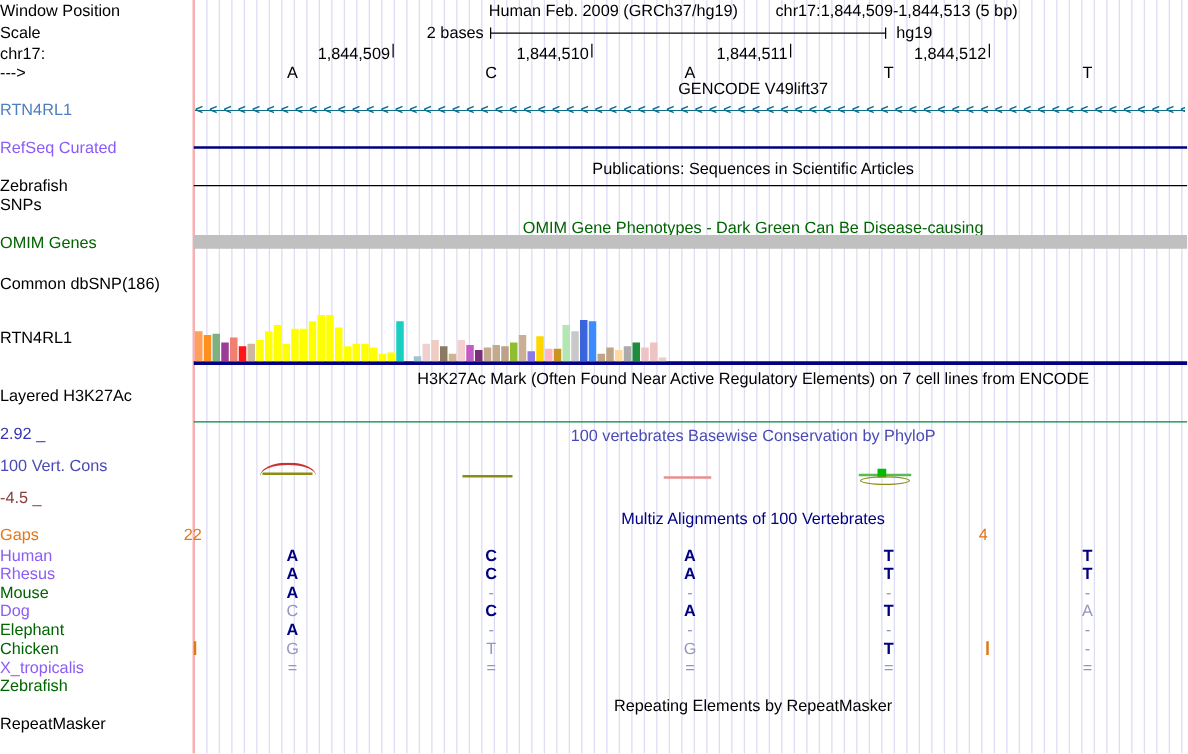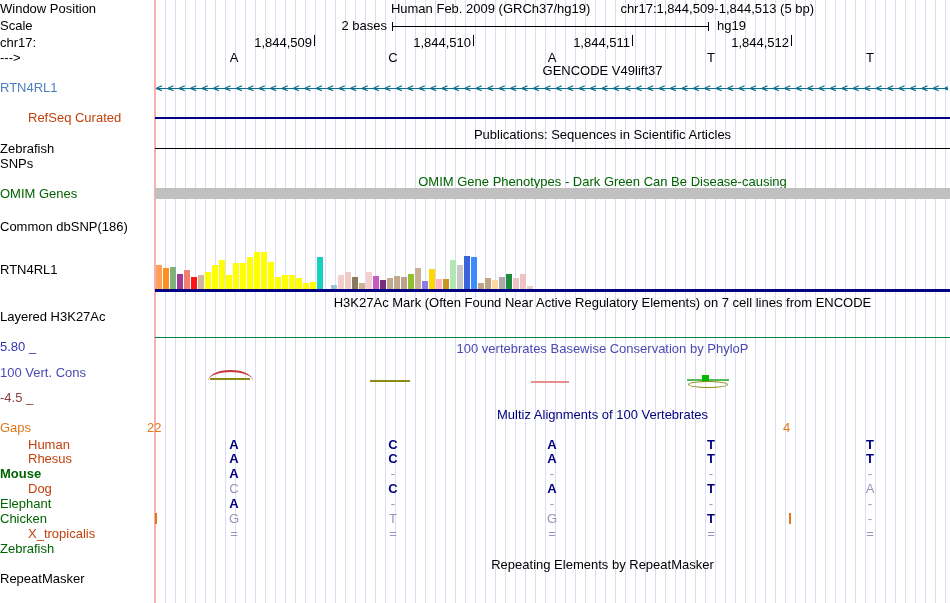--- a/index.html
+++ b/index.html
@@ -19,21 +19,21 @@
           color:#0A6E8C;font-size:11px;font-weight:bold;letter-spacing:5px;line-height:13px;z-index:2;
           background:linear-gradient(to bottom,transparent 6px,#0A6E8C 6px,#0A6E8C 7px,transparent 7px);}
   .gtex-bar{position:absolute;width:6px;z-index:2;}
   .shape{position:absolute;z-index:2;}
   .aln-letter{position:absolute;width:20px;text-align:center;font-size:13px;height:13px;line-height:13px;z-index:2;}
   .aln-dark{color:#000080;font-weight:bold;}
   .aln-light{color:#9595BD;}
   .gap-num{position:absolute;color:#E07818;height:13px;line-height:13px;z-index:3;}
   .gap-tick{position:absolute;width:2px;height:11px;background:#E07818;z-index:3;}
   .c-black{color:#000;}
-  .c-navy{color:#c2410c;margin-left:28px;}
+  .c-navy{color:#8b5cf6;}
   .c-navy-dark{color:#000080;}
   .c-green{color:#006400;}
   .c-teal{color:#4D7FBE;}
   .c-orange{color:#E07818;}
   .c-blue{color:#3333B4;}
   .c-slate{color:#4A4AB4;}
   .c-maroon{color:#8B3E3E;}
 </style>
 </head>
 <body>
@@ -78,21 +78,21 @@
   <div class="label c-black" style="top:220px">Common dbSNP(186)</div>
 
   <div class="label c-black" style="top:263px">RTN4RL1</div>
   <div class="hline" style="top:289px;left:155px;width:795px;height:3px;background:#000080"></div>
 
   <div class="title c-black" style="top:296px">H3K27Ac Mark (Often Found Near Active Regulatory Elements) on 7 cell lines from ENCODE</div>
   <div class="label c-black" style="top:310px">Layered H3K27Ac</div>
   <div class="hline" style="top:337px;left:155px;width:795px;height:1px;background:#008540"></div>
 
   <div class="title c-slate" style="top:342px">100 vertebrates Basewise Conservation by PhyloP</div>
-  <div class="label c-blue" style="top:340px">5.80 _</div>
+  <div class="label c-blue" style="top:340px">2.92 _</div>
   <div class="label c-slate" style="top:366px">100 Vert. Cons</div>
   <div class="label c-maroon" style="top:391px">-4.5 _</div>
 
   <div class="title c-navy-dark" style="top:408px">Multiz Alignments of 100 Vertebrates</div>
   <div class="label c-orange" style="top:421px">Gaps</div>
 
   <div class="title c-black" style="top:558px">Repeating Elements by RepeatMasker</div>
   <div class="label c-black" style="top:572px">RepeatMasker</div>
 
 <div class="gridline" style="left: 165px;"></div>
@@ -252,21 +252,21 @@
     <div class="aln-letter aln-dark" style="left: 383px; top: 438px;">C</div>
     <div class="aln-letter aln-dark" style="left: 542px; top: 438px;">A</div>
     <div class="aln-letter aln-dark" style="left: 701px; top: 438px;">T</div>
     <div class="aln-letter aln-dark" style="left: 860px; top: 438px;">T</div>
     <div class="label c-navy" style="top: 452px;">Rhesus</div>
     <div class="aln-letter aln-dark" style="left: 224px; top: 452px;">A</div>
     <div class="aln-letter aln-dark" style="left: 383px; top: 452px;">C</div>
     <div class="aln-letter aln-dark" style="left: 542px; top: 452px;">A</div>
     <div class="aln-letter aln-dark" style="left: 701px; top: 452px;">T</div>
     <div class="aln-letter aln-dark" style="left: 860px; top: 452px;">T</div>
-    <div class="label c-green" style="top: 467px; font-weight: bold;">Mouse</div>
+    <div class="label c-green" style="top: 467px;">Mouse</div>
     <div class="aln-letter aln-dark" style="left: 224px; top: 467px;">A</div>
     <div class="aln-letter aln-light" style="left: 383px; top: 467px;">-</div>
     <div class="aln-letter aln-light" style="left: 542px; top: 467px;">-</div>
     <div class="aln-letter aln-light" style="left: 701px; top: 467px;">-</div>
     <div class="aln-letter aln-light" style="left: 860px; top: 467px;">-</div>
     <div class="label c-navy" style="top: 482px;">Dog</div>
     <div class="aln-letter aln-light" style="left: 224px; top: 482px;">C</div>
     <div class="aln-letter aln-dark" style="left: 383px; top: 482px;">C</div>
     <div class="aln-letter aln-dark" style="left: 542px; top: 482px;">A</div>
     <div class="aln-letter aln-dark" style="left: 701px; top: 482px;">T</div>

